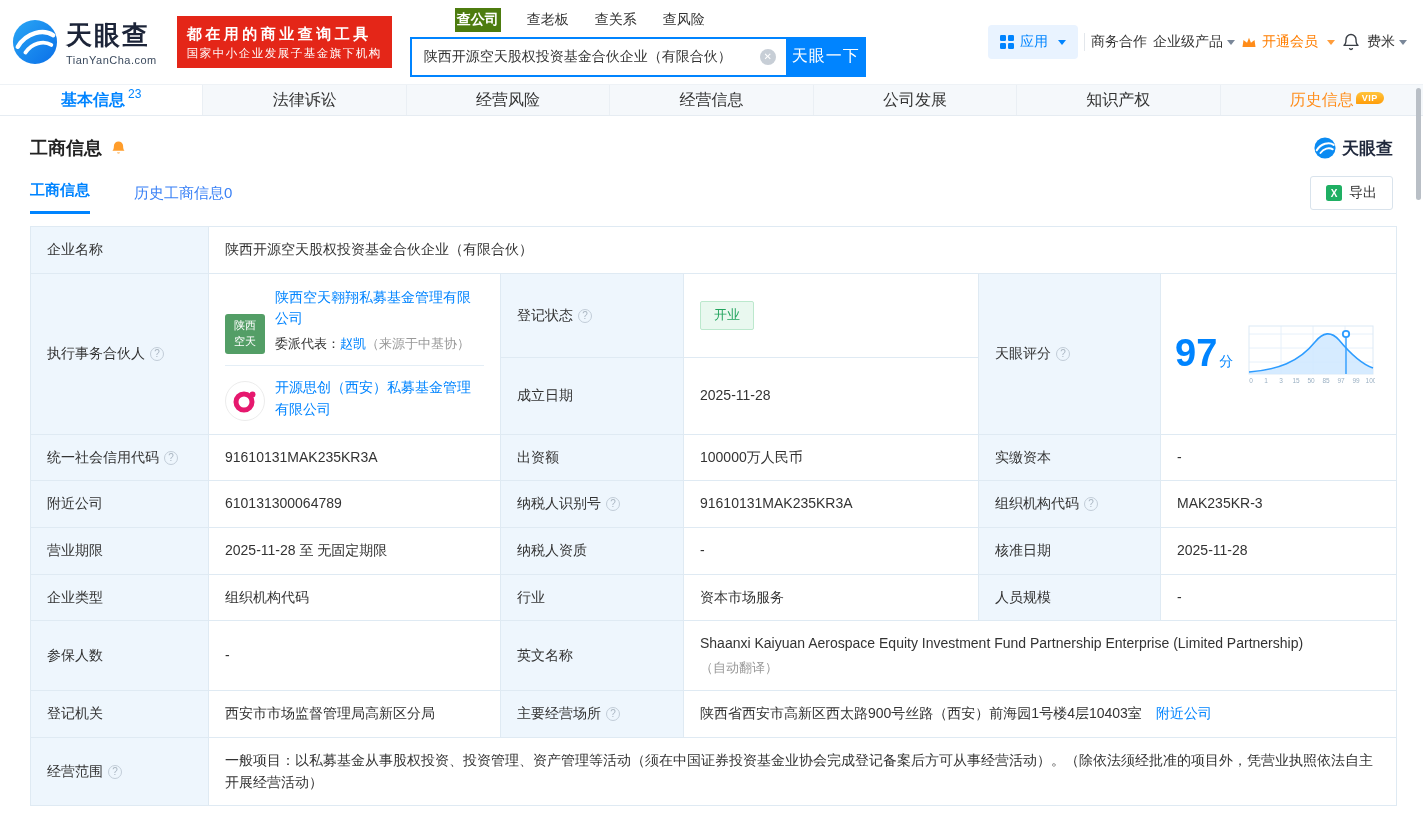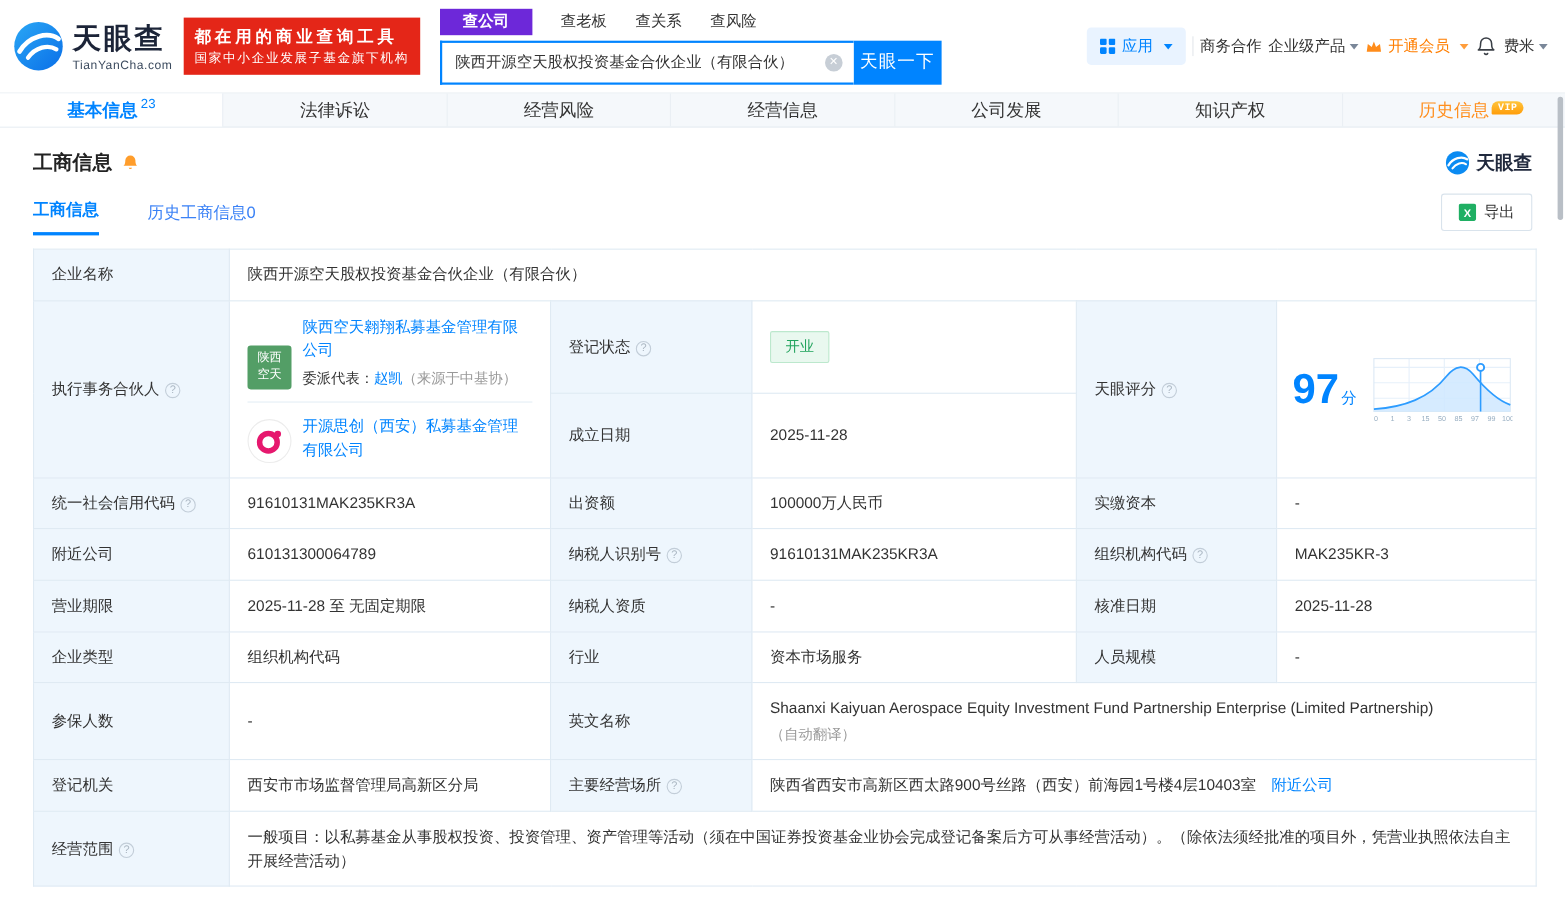--- a/index.html
+++ b/index.html
@@ -8,27 +8,27 @@
     width: 1423px; min-height: 825px; position: relative;
     font-family: "Liberation Sans", "DejaVu Sans", sans-serif;
     color: #333; overflow: hidden;
   }
 
   
   .topbar { display: flex; align-items: center; height: 84px; padding: 0 16px 0 12px; background: #fff; }
   .logo { display: flex; align-items: center; gap: 8px; cursor: pointer; }
   .logo-cn { font-size: 26px; font-weight: bold; color: #1c2438; letter-spacing: 2px; }
   .logo-domain { font-size: 11px; color: #3b параметр4a5e; color: #3b4a5e; letter-spacing: .5px; margin-top: 1px; }
-  .promo { background: #e42618; color: #fff; padding: 7px 10px; margin-left: 10px; line-height: 1.45; }
+  .promo { background: #e42618; color: #fff; padding: 7px 10px; margin-left: 20px; line-height: 1.45; }
   .promo-line1 { font-size: 15px; font-weight: bold; letter-spacing: 3.5px; }
   .promo-line2 { font-size: 11.5px; letter-spacing: 1.5px; }
   .search-area { margin-left: 18px; }
   .stabs { display: flex; align-items: center; gap: 26px; margin-bottom: 5px; font-size: 14px; }
   .stab { color: #333; cursor: pointer; padding: 2px 0; }
-  .stab.active { background: #6d28d9; color: #fff; font-weight: bold; padding: 3px 21px; }
+  .stab.active { background: #4d7c0f; color: #fff; font-weight: bold; padding: 3px 2px; margin-left: 45px; }
   .search-row { display: flex; }
   .input-wrap { position: relative; }
   .search-input { width: 376px; height: 40px; border: 2px solid #0084ff; border-right: none; padding: 0 34px 0 12px; font-size: 14px; color: #333; outline: none; font-family: inherit; }
   .clear-btn { position: absolute; right: 10px; top: 12px; width: 16px; height: 16px; border-radius: 50%; background: #c7ced6; color: #fff; font-size: 10px; line-height: 16px; text-align: center; cursor: pointer; }
   .search-btn { width: 80px; height: 40px; background: #0084ff; border: none; color: #fff; font-size: 16px; letter-spacing: 1px; cursor: pointer; font-family: inherit; }
   .top-right { margin-left: auto; display: flex; align-items: center; gap: 6px; font-size: 14px; white-space: nowrap; }
   .apps-pill { display: flex; align-items: center; gap: 6px; background: #e9f3ff; color: #0084ff; padding: 8px 12px; border-radius: 4px; cursor: pointer; }
   .caret { width: 0; height: 0; border-left: 4px solid transparent; border-right: 4px solid transparent; border-top: 5px solid #7a8799; display: inline-block; margin-left: 4px; }
   .apps-pill .caret { border-top-color: #0084ff; }
   .divider-v { width: 1px; height: 18px; background: #e3e7ec; }
@@ -36,21 +36,21 @@
   .vip-link { color: #ff7e00; gap: 5px; }
   .vip-link .caret { border-top-color: #ff9d3b; }
   .bell-wrap { cursor: pointer; display: inline-flex; }
 
   
   .nav-tabs { display: flex; height: 32px; background: #f5f8fb; border-top: 1px solid #eef2f6; border-bottom: 1px solid #e6ecf2; }
   .nav-tab { flex: 1; display: flex; align-items: center; justify-content: center; font-size: 16px; color: #333; cursor: pointer; position: relative; border-left: 1px solid #eaeff4; }
   .nav-tab:first-child { border-left: none; }
   .nav-tab.active { background: #fff; color: #0084ff; font-weight: bold; }
   .count-sup { font-size: 12px; color: #0084ff; margin-left: 3px; transform: translateY(-6px); font-weight: normal; }
-  .nav-tab.vip-tab { color: #ff8f1f; font-family: Liberation Mono, monospace; }
+  .nav-tab.vip-tab { color: #ff8f1f; }
   .vip-badge { position: absolute; top: 7px; left: calc(50% + 34px); background: linear-gradient(180deg, #ffc53d, #ff9d0a); color: #fff; font-size: 9px; font-weight: bold; padding: 1px 6px; border-radius: 8px 8px 8px 1px; letter-spacing: .5px; }
 
   
   .section-head { display: flex; align-items: center; padding: 20px 30px 0 30px; }
   .section-title { font-size: 18px; font-weight: bold; color: #222; display: flex; align-items: center; gap: 8px; }
   .tyc-mini { margin-left: auto; display: flex; align-items: center; gap: 6px; font-size: 17px; font-weight: bold; color: #20293d; }
 
   
   .subtab-row { display: flex; align-items: flex-end; padding: 16px 30px 0 30px; }
   .subtab { font-size: 15px; padding-bottom: 11px; cursor: pointer; }

